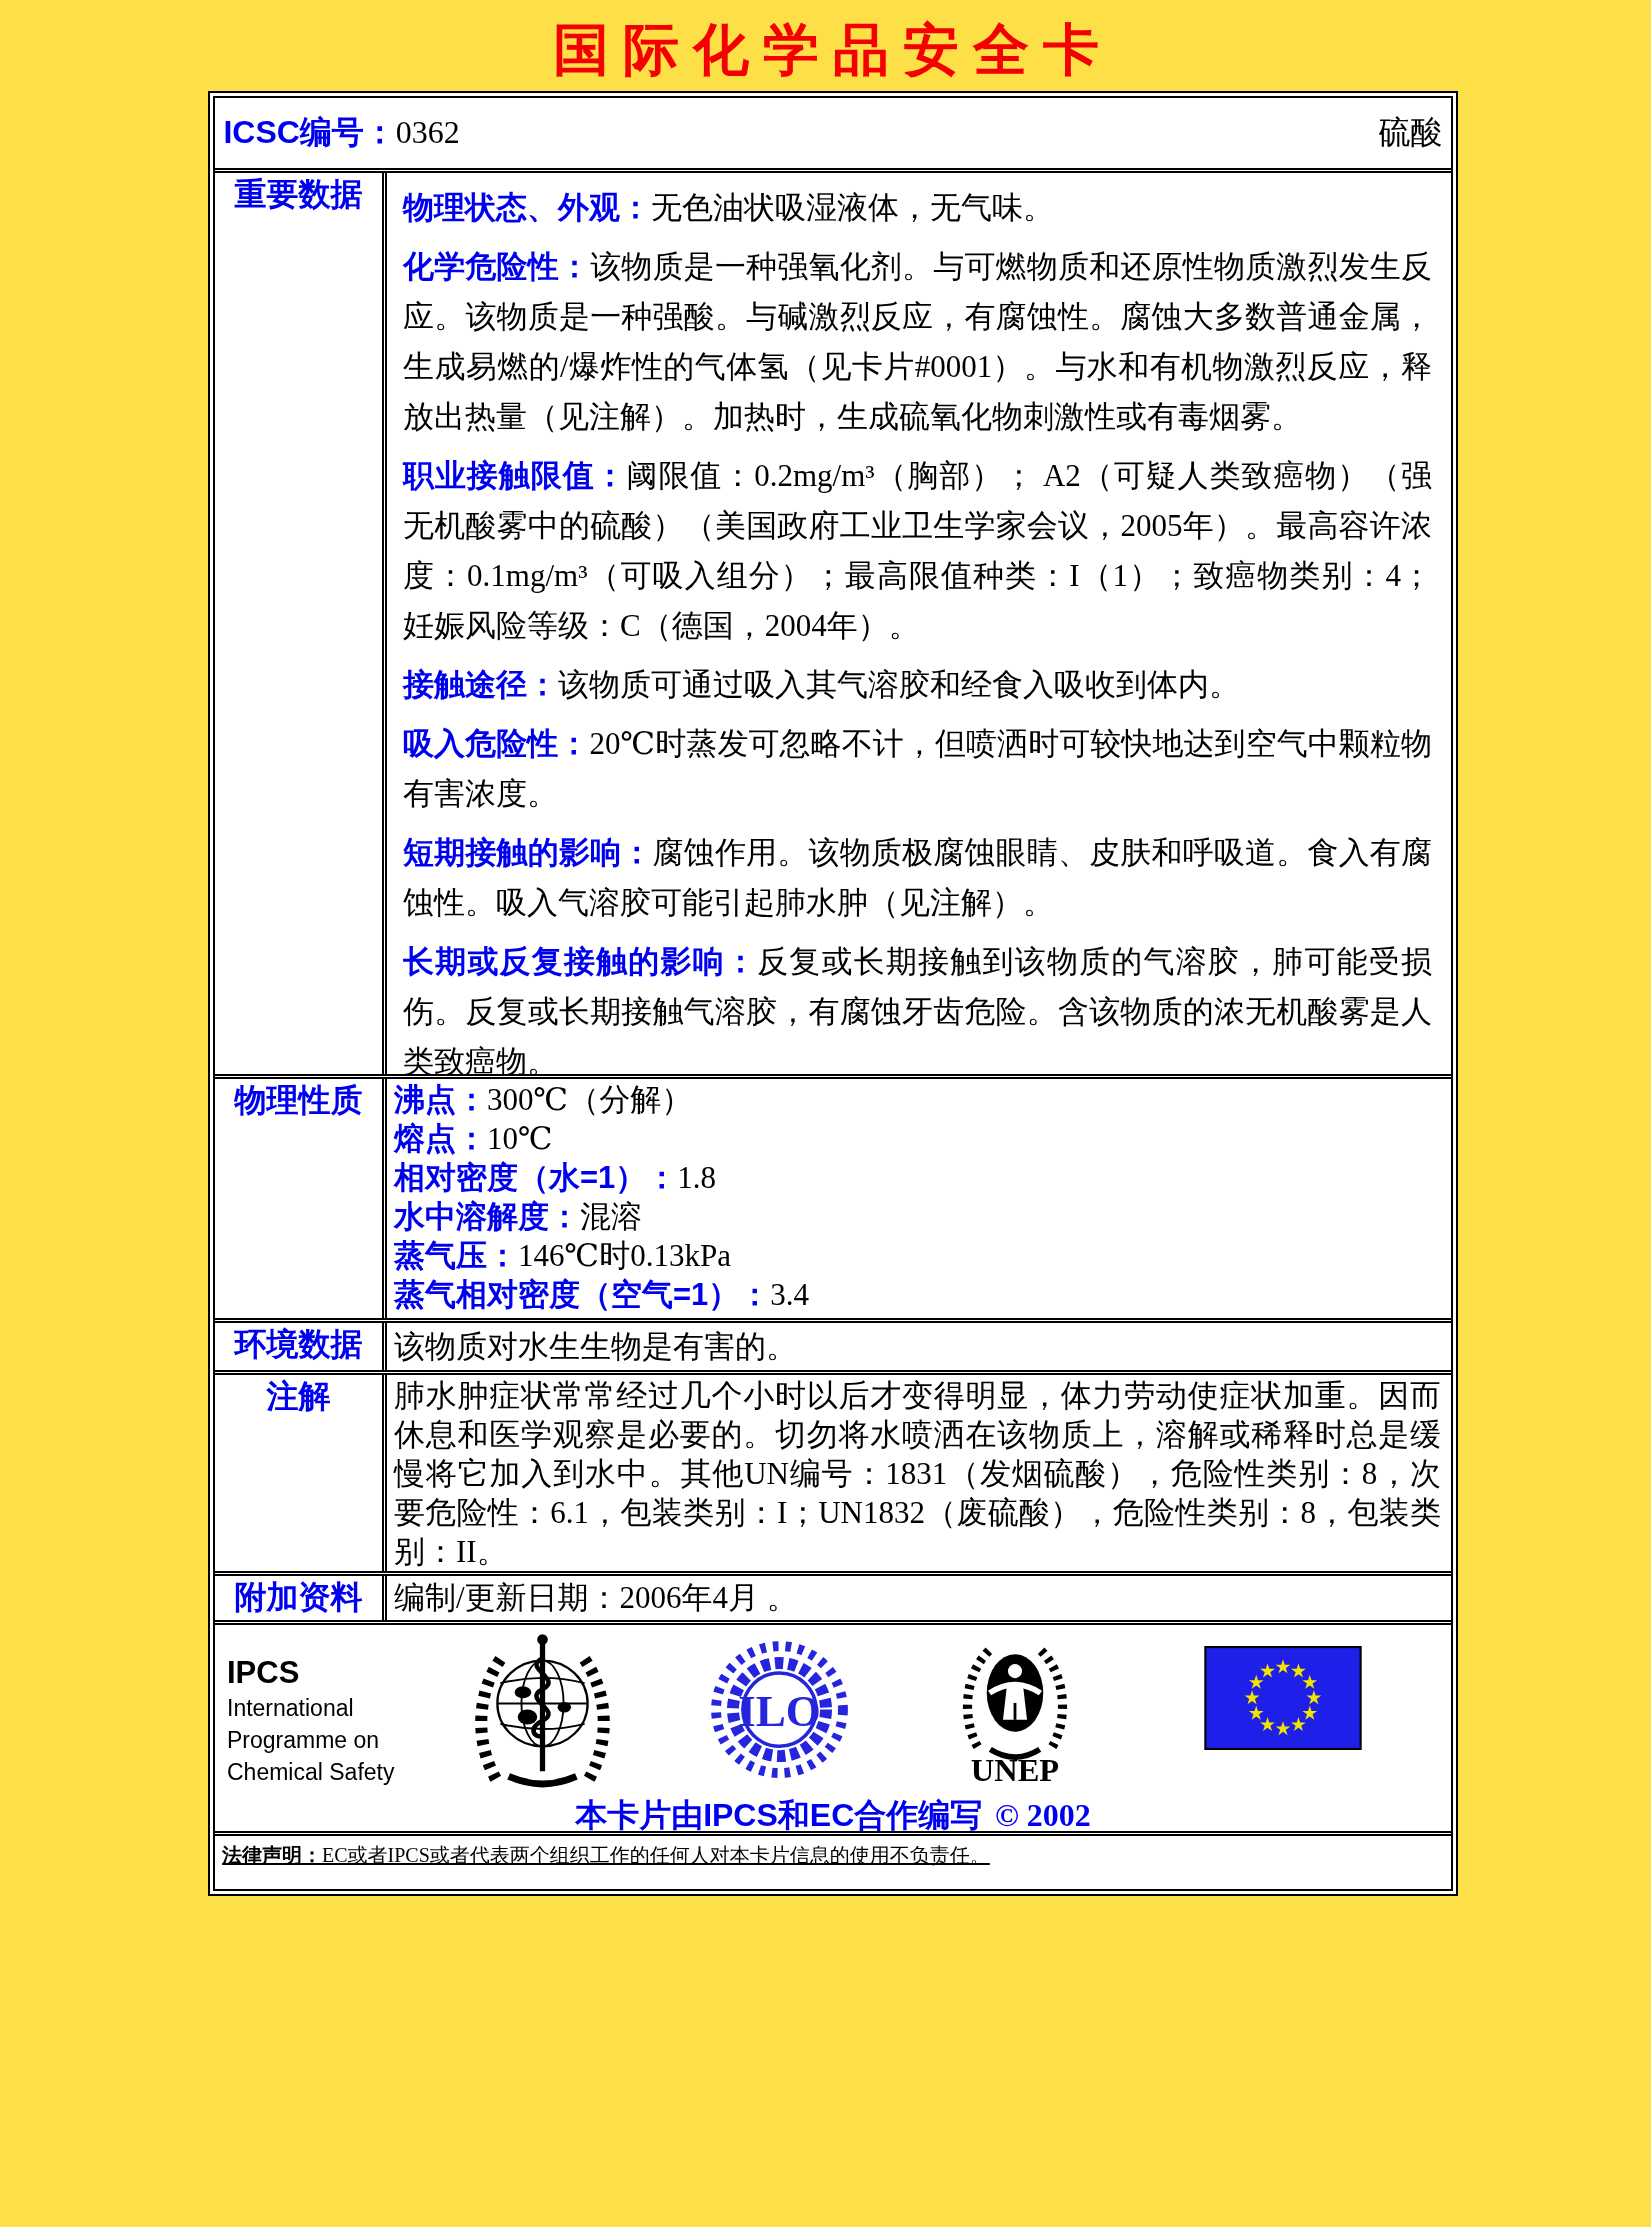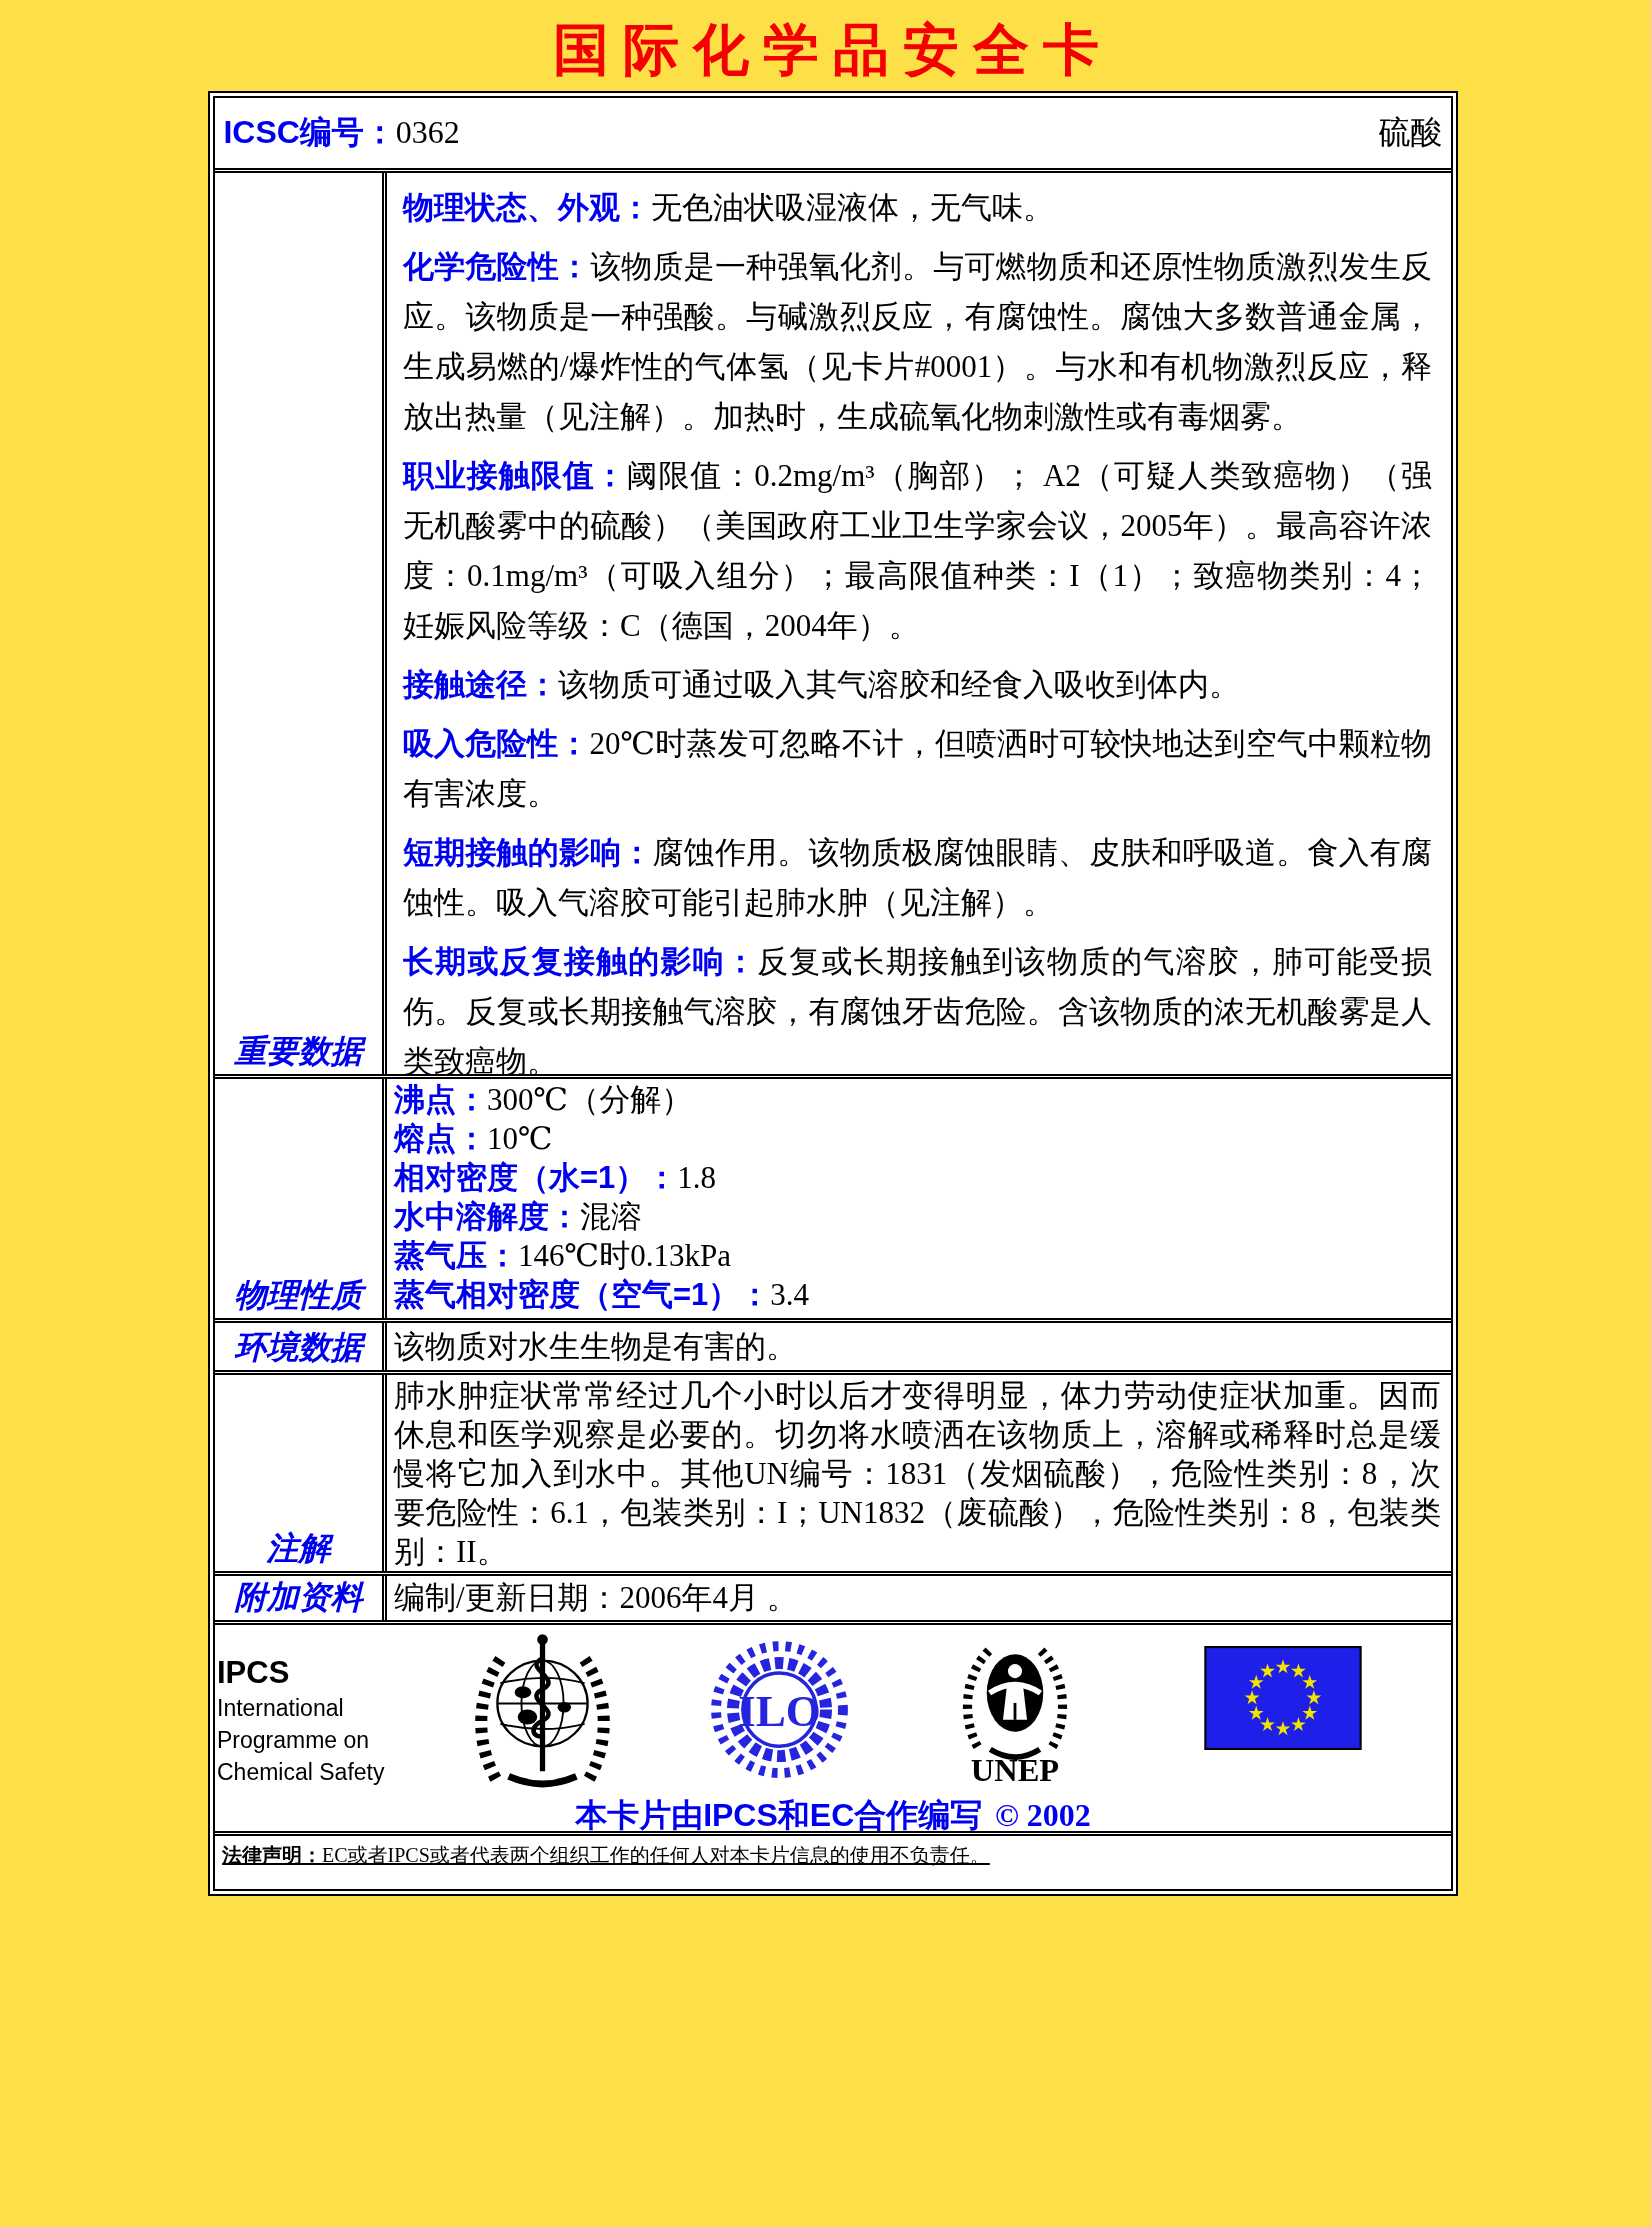--- a/index.html
+++ b/index.html
@@ -18,39 +18,39 @@
   .row{display:flex;box-sizing:border-box;border-top:5px double var(--ink);align-items:stretch;overflow:hidden;}
   .row.first{border-top:none;}
   .r-header{height:70px;}
   .r-important{height:906px;}
   .r-physical{height:244px;}
   .r-env{height:52px;}
   .r-notes{height:201px;}
   .r-additional{height:49px;}
   .r-logos{height:211px;position:relative;}
   .r-legal{height:58px;}
-  .lcell{flex:0 0 172px;border-right:5px double var(--ink);display:flex;align-items:flex-end;
-         justify-content:center;box-sizing:border-box;overflow:hidden;font-style:italic;}
+  .lcell{flex:0 0 172px;border-right:5px double var(--ink);display:flex;align-items:flex-start;
+         justify-content:center;box-sizing:border-box;overflow:hidden;}
   .ccell{flex:1;box-sizing:border-box;overflow:hidden;}
   .sec-label{color:var(--label_blue);font-weight:bold;font-size:32px;
              font-family:"Liberation Sans","DejaVu Sans",sans-serif;white-space:nowrap;}
   .blab{color:var(--label_blue);font-weight:bold;
         font-family:"Liberation Sans","DejaVu Sans",sans-serif;}
   .hdr{display:flex;justify-content:space-between;align-items:center;padding:0 8.4px;font-size:32px;}
   .imp{padding:1.4px 10px 0 7px;}
   .imp p{margin:9px;font-size:31px;line-height:50px;text-align:justify;}
   .phys{padding:1.4px 10px 0 7px;}
   .phys p{margin:0;font-size:31px;line-height:39px;}
   .oneline{display:flex;align-items:center;padding:0 10px 0 7px;font-size:31px;}
   .notes{padding:1.4px 10px 0 7px;border-radius:7px;}
   .notes p{margin:0;font-size:31px;line-height:39px;text-align:justify;}
   .legal{padding:5.6px 10px 0 7px;font-size:20px;text-decoration:underline;}
   .legal .blab{color:var(--ink);}
   
-  .ipcs-block{position:absolute;left:2px;top:28px;
+  .ipcs-block{position:absolute;left:12px;top:28px;
               font-family:"Liberation Sans","DejaVu Sans",sans-serif;}
   .ipcs-acronym{font-size:31px;font-weight:bold;line-height:39px;}
   .ipcs-line{font-size:23px;line-height:32px;}
   .logo{position:absolute;}
   .logo-who{left:252px;top:7px;width:151px;height:158px;}
   .logo-ilo{left:494px;top:7px;width:141px;height:158px;}
   .logo-unep{left:740px;top:8.4px;width:120px;height:156px;}
   .logo-eu{left:989px;top:21px;width:158px;height:104px;}
   .caption{position:absolute;left:0;right:0;top:169px;text-align:center;
            color:var(--label_blue);font-weight:bold;font-size:32px;

